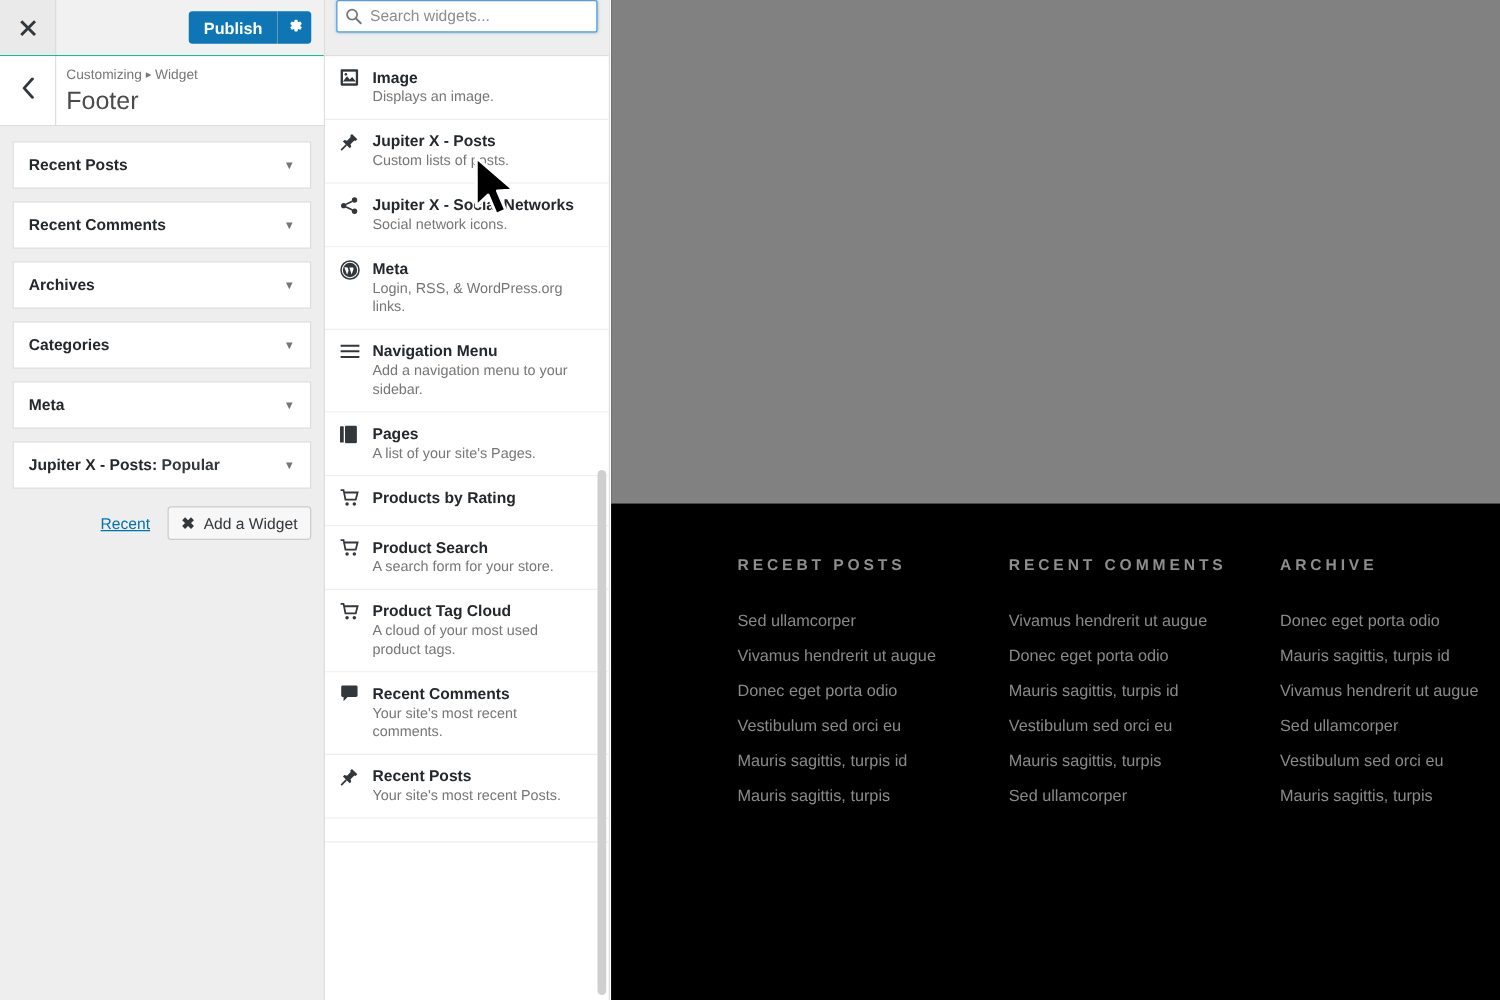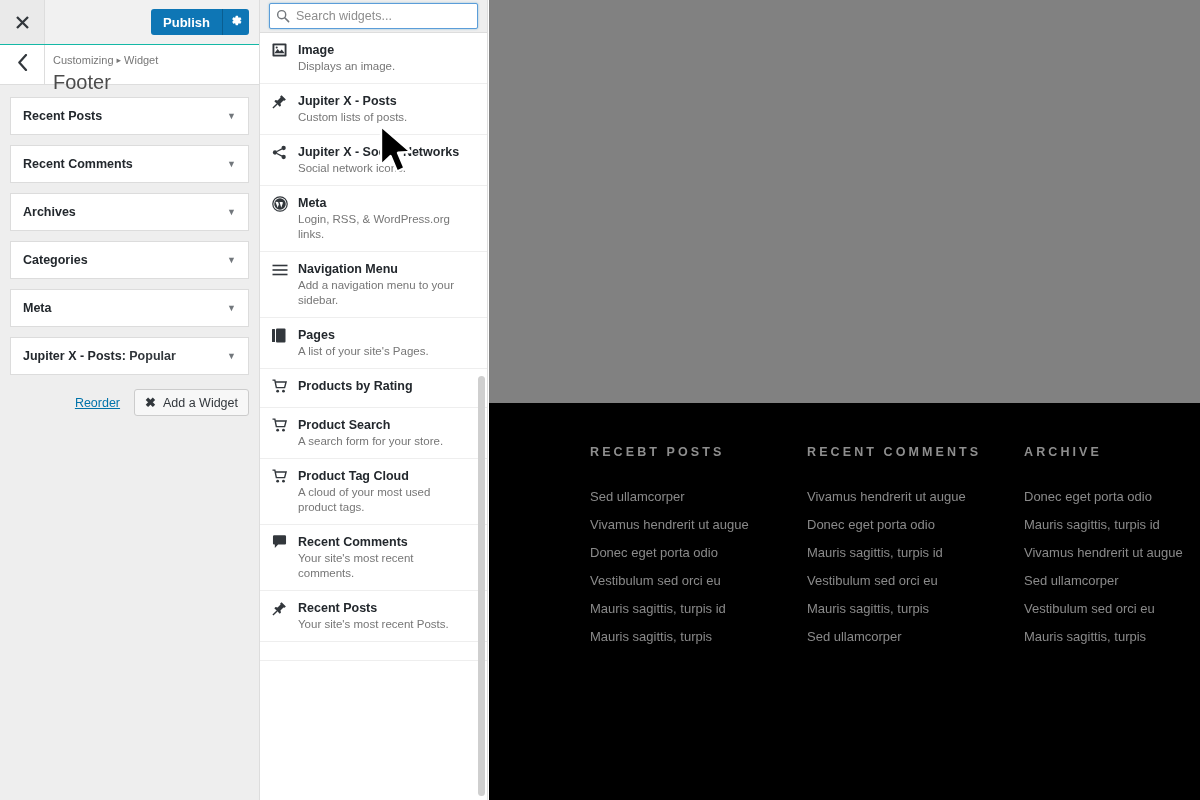--- a/index.html
+++ b/index.html
@@ -55,21 +55,21 @@
     border-left: 1px solid #0a5e91;
     height: 26px;
     width: 27px;
     border-radius: 0 3px 3px 0;
     cursor: pointer;
     display: flex; align-items: center; justify-content: center;
   }
 
   .cz-title-bar {
     position: relative;
-    height: 40px;
+    height: 56px;
     background: #fff;
     border-bottom: 1px solid #ddd;
     display: flex;
   }
   .cz-back {
     width: 45px;
     border-right: 1px solid #ddd;
     display: flex; align-items: center; justify-content: center;
     background: #fff;
     cursor: pointer;
@@ -131,24 +131,24 @@
 
   
   .chooser {
     position: absolute; left: 260px; top: 0;
     width: 228px; height: 800px;
     background: #fff;
     border-right: 1px solid #ddd;
     overflow: hidden;
   }
   .chooser-search-wrap {
-    height: 33px;
+    height: 45px;
     background: #eee;
     border-bottom: 1px solid #ddd;
-    display: flex; align-items: center;
+    display: flex; align-items: flex-start;
     padding: 0 9px;
   }
   .search-field {
     position: relative;
     flex: 1;
   }
   .search-field input {
     width: 100%;
     height: 26px;
     border: 1px solid #5b9dd9;
@@ -323,21 +323,21 @@
           <span class="widget-box-title"><span>Meta</span><span class="sub"></span></span>
           <span class="widget-box-caret">▼</span>
         </div>
         <div class="widget-box">
           <span class="widget-box-title"><span>Jupiter X - Posts:</span><span class="sub"> Popular</span></span>
           <span class="widget-box-caret">▼</span>
         </div>
       </div>
 
     <div class="cz-footer-actions">
-      <span class="reorder-link">Reorder</span>
+      <span class="reorder-link">Recent</span>
       <button class="add-widget-btn">
         <span class="add-widget-x">✖</span>
         <span>Add a Widget</span>
       </button>
     </div>
   </div>
 
   <div class="chooser">
     <div class="chooser-search-wrap">
       <div class="search-field">

